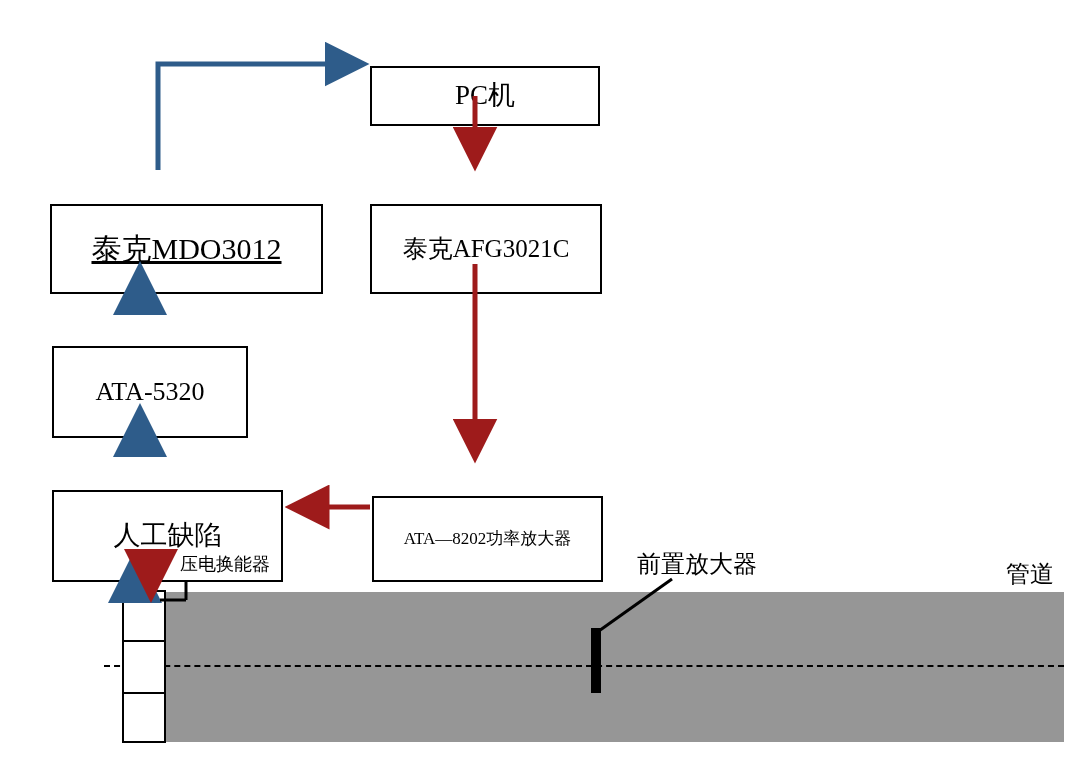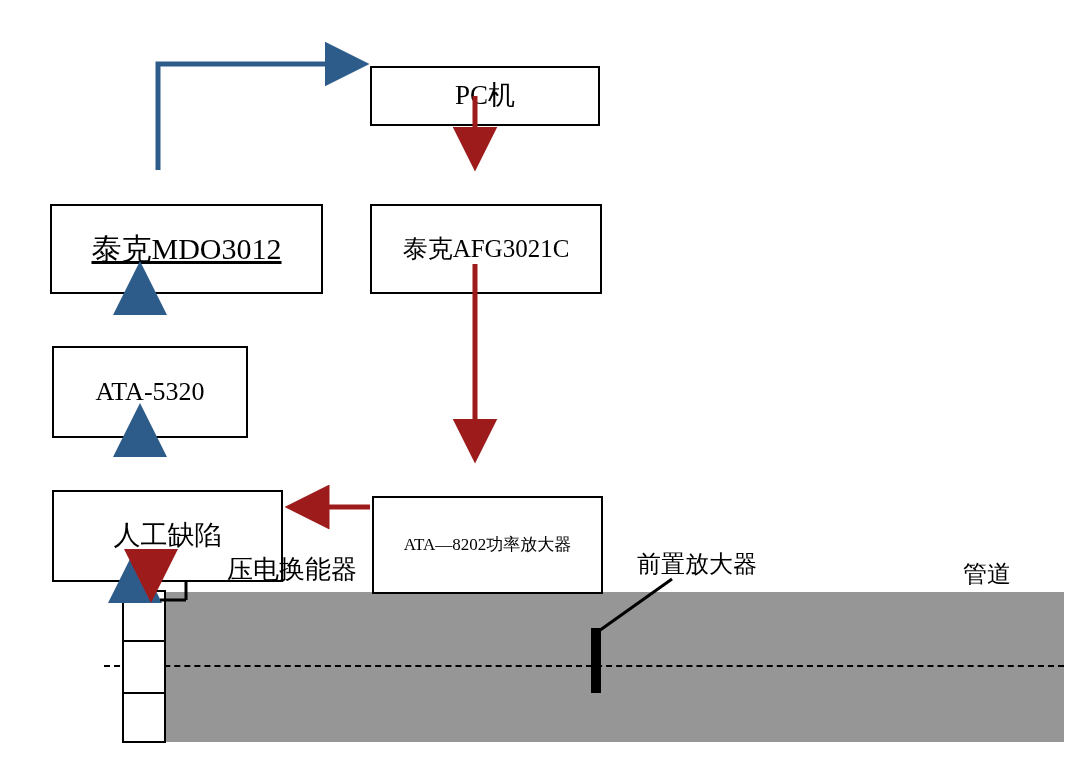--- a/index.html
+++ b/index.html
@@ -31,21 +31,21 @@
     line-height: 1.25;
     margin-top: 32px;
   }
   .box .line { display: block; white-space: nowrap; }
 
   #box-pc        { left: 370px; top: 34px;  width: 230px; height: 60px;  font-size: 27px; }
   #box-scope     { left: 50px;  top: 172px; width: 273px; height: 90px;  font-size: 30px; text-decoration: underline; }
   #box-afg       { left: 370px; top: 172px; width: 232px; height: 90px;  font-size: 25px; }
   #box-preamp    { left: 52px;  top: 314px; width: 196px; height: 92px;  font-size: 26px; }
   #box-trx       { left: 52px;  top: 458px; width: 231px; height: 92px;  font-size: 27px; }
-  #box-poweramp  { left: 372px; top: 464px; width: 231px; height: 98px;  font-size: 17px; }
+  #box-poweramp  { left: 372px; top: 464px; width: 231px; height: 86px;  font-size: 17px; }
 
   
   #pipe {
     position: absolute;
     left: 124px;
     top: 592px;
     width: 940px;
     height: 150px;
     background: #969696;
   }
@@ -85,23 +85,23 @@
     border-top: 2px solid #000000;
   }
   #transducer .seg.s1 { top: 48px; }
   #transducer .seg.s2 { top: 100px; }
 
   .label {
     position: absolute;
     color: #000000;
     white-space: nowrap;
   }
-  #label-transducer { left: 180px; top: 552px; font-size: 26px; margin-left: 47px; }
+  #label-transducer { left: 180px; top: 552px; font-size: 18px; }
   #label-defect     { left: 637px; top: 548px; font-size: 24px; }
-  #label-pipe       { left: 963px; top: 558px; font-size: 24px; }
+  #label-pipe       { left: 1006px; top: 558px; font-size: 24px; }
 
   svg.arrows {
     position: absolute;
     left: 0;
     top: 0;
     width: 1092px;
     height: 760px;
     pointer-events: none;
   }
 </style>

